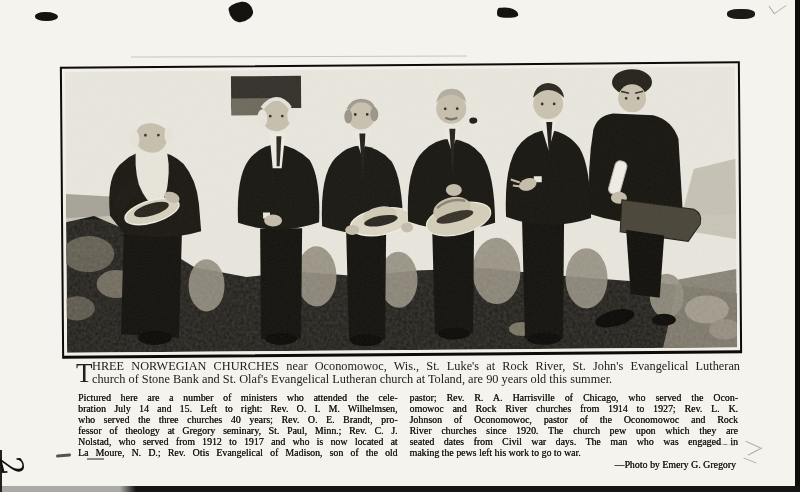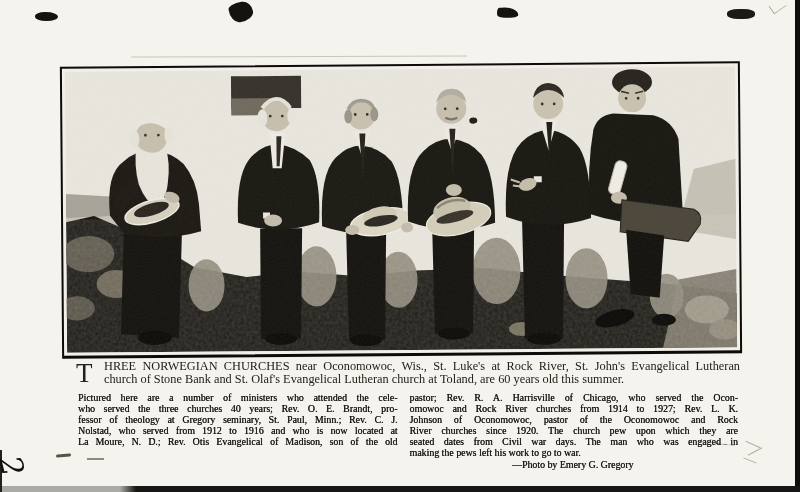--- a/index.html
+++ b/index.html
@@ -36,27 +36,27 @@
   
   .photo-frame{
     position:absolute;left:61px;top:64px;width:680px;height:292px;
     box-sizing:border-box;border:2px solid #0c0b09;border-bottom-width:3px;
     background:#f1efe8;padding:3px;transform:rotate(-0.45deg);
   }
   .photo-frame svg{display:block;width:100%;height:100%;}
   
   .headline{position:absolute;left:76px;top:360px;width:664px;font-size:12.3px;line-height:13px;color:#23201a;}
   .headline .dropcap{position:absolute;left:0;top:1px;font-size:27px;line-height:25px;}
-  .headline .hline{margin-left:28px;}
+  .headline .hline{margin-left:16px;}
   .just{text-align:justify;text-align-last:justify;}
   .columns{position:absolute;left:78px;top:392px;width:660px;display:flex;gap:12px;
     font-size:9.9px;line-height:11px;color:#1d1a15;text-shadow:0.25px 0 0 currentColor;}
   .col-left{width:322px;}
   .col-right{width:331px;}
-  .credit{text-align:center;padding-right:2px;margin-top:1px;}
+  .credit{text-align:right;padding-right:2px;margin-top:1px;}
 </style>
 </head>
 <body>
 
 <div class="blot blot1"></div>
 <div class="blot blot2"></div>
 <div class="blot blot3"></div>
 <div class="blot blot4"></div>
 <div class="right-bar"></div>
 <div class="bottom-bar"></div>
@@ -235,29 +235,30 @@
       <ellipse cx="597" cy="252" rx="12" ry="6" fill="#0d0c09"></ellipse>
     </g>
 
     <rect x="0" y="0" width="670" height="280" filter="url(#grain)" opacity="0.17"></rect>
   </svg>
 </div>
 
 <div class="headline">
   <span class="dropcap">T</span>
   <div class="hline just">HREE NORWEGIAN CHURCHES near Oconomowoc, Wis., St. Luke's at Rock River, St. John's Evangelical Lutheran</div>
-  <div class="hline">church of Stone Bank and St. Olaf's Evangelical Lutheran church at Toland, are 60 years old this summer.</div>
+  <div class="hline">church of Stone Bank and St. Olaf's Evangelical Lutheran church at Toland, are 90 years old this summer.</div>
 </div>
 
 <div class="columns">
   <div class="col-left">
     <div class="just">Pictured here are a number of ministers who attended the cele-</div>
+    <div class="just">bration July 14 and 15. Left to right: Rev. O. I. M. Wilhelmsen,</div>
     <div class="just">who served the three churches 40 years; Rev. O. E. Brandt, pro-</div>
     <div class="just">fessor of theology at Gregory seminary, St. Paul, Minn.; Rev. C. J.</div>
-    <div class="just">Nolstad, who served from 1912 to 1916 and who is now located at</div>
+    <div class="just">Nolstad, who served from 1912 to 1917 and who is now located at</div>
     <div class="just">La Moure, N. D.; Rev. Otis Evangelical of Madison, son of the old</div>
   </div>
   <div class="col-right">
     <div class="just">pastor; Rev. R. A. Harrisville of Chicago, who served the Ocon-</div>
     <div class="just">omowoc and Rock River churches from 1914 to 1927; Rev. L. K.</div>
     <div class="just">Johnson of Oconomowoc, pastor of the Oconomowoc and Rock</div>
     <div class="just">River churches since 1920. The church pew upon which they are</div>
     <div class="just">seated dates from Civil war days. The man who was engaged in</div>
     <div>making the pews left his work to go to war.</div>
     <div class="credit">—Photo by Emery G. Gregory</div>

